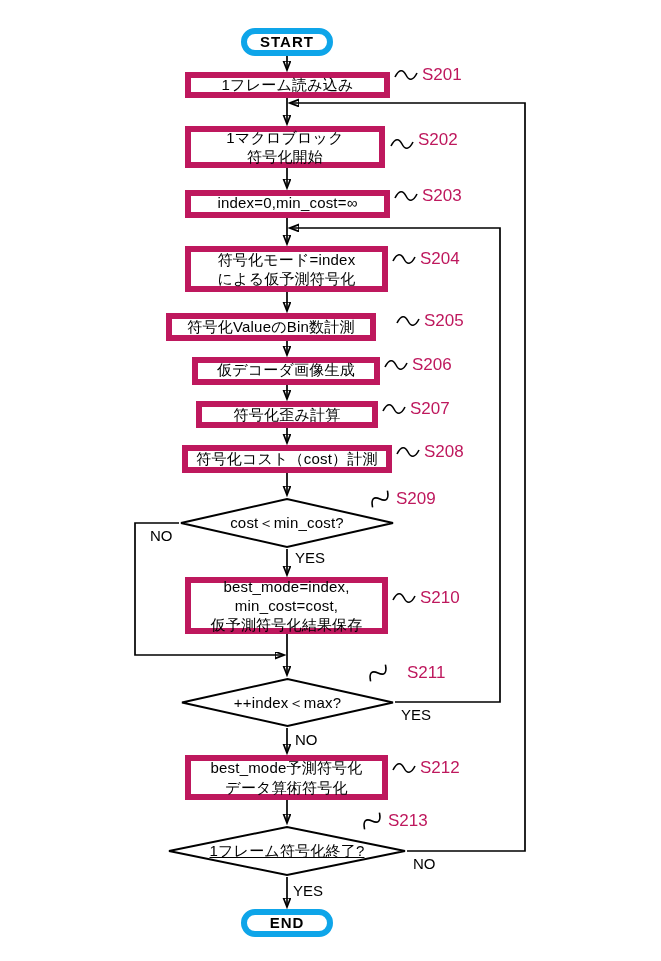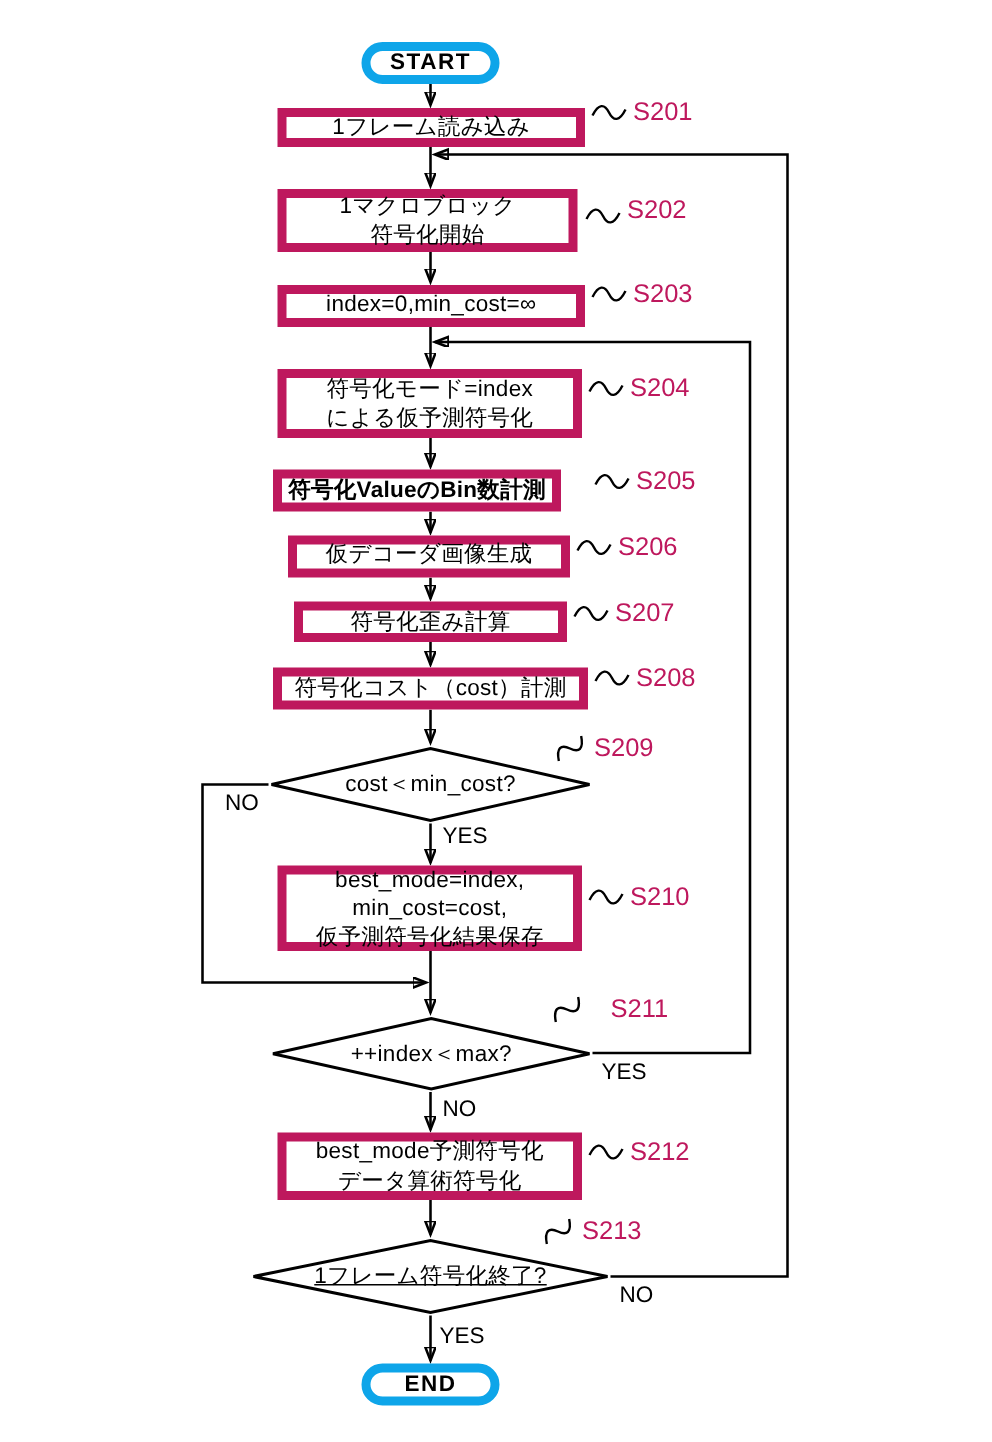--- a/index.html
+++ b/index.html
@@ -80,21 +80,21 @@
 
   <div class="node process" style="left:185px; top:190px; width:205px; height:28px;align-items:flex-end;">
     <span class="node-text">index=0,min_cost=∞</span>
   </div>
 
   <div class="node process" style="left:185px; top:246px; width:203px; height:46px;text-align:center;">
     <span class="node-text">符号化モード=index
 による仮予測符号化</span>
   </div>
 
-  <div class="node process" style="left:182px; top:313px; width:192px; height:28px;font-weight:bold;">
+  <div class="node process" style="left:166px; top:313px; width:210px; height:28px;">
     <span class="node-text">符号化ValueのBin数計測</span>
   </div>
 
   <div class="node process" style="left:192px; top:357px; width:188px; height:28px;align-items:flex-end;">
     <span class="node-text">仮デコーダ画像生成</span>
   </div>
 
   <div class="node process" style="left:196px; top:401px; width:182px; height:27px;">
     <span class="node-text">符号化歪み計算</span>
   </div>

